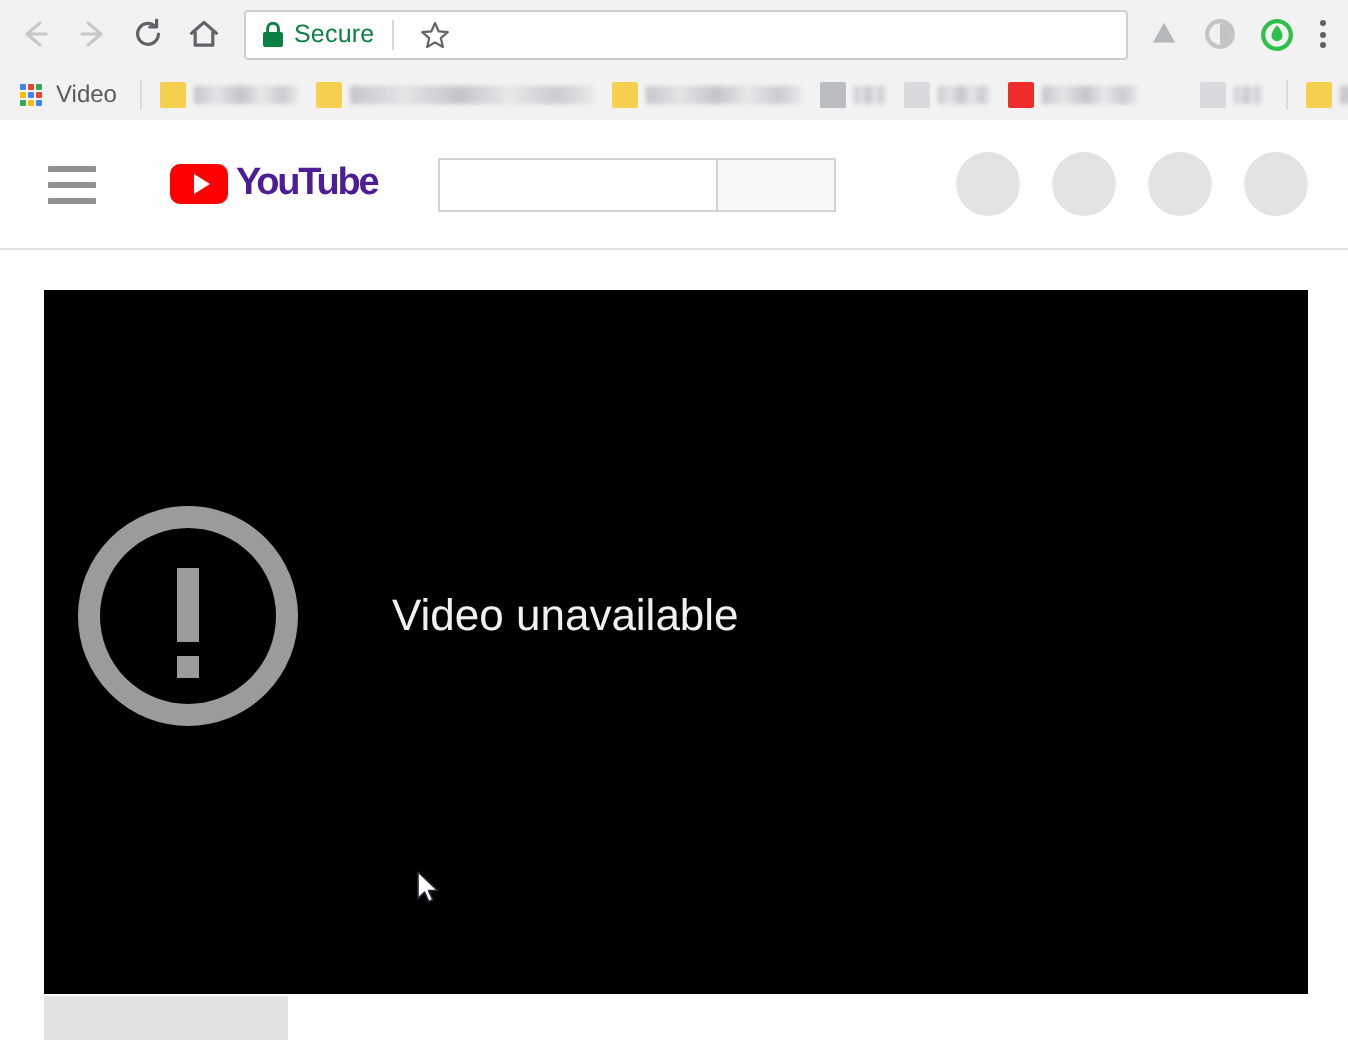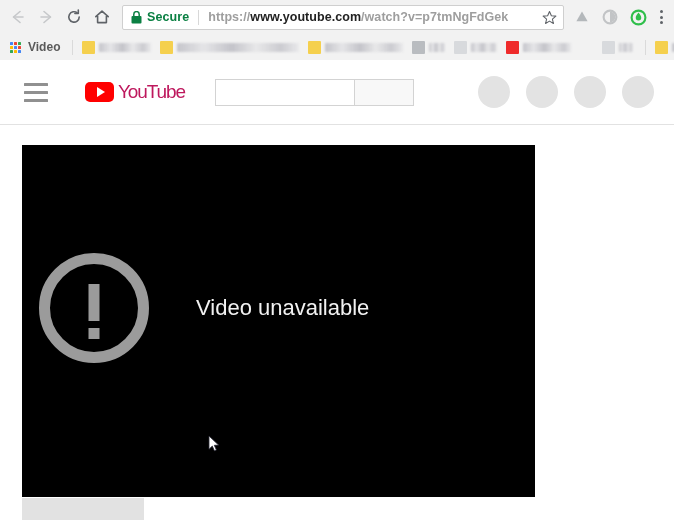--- a/index.html
+++ b/index.html
@@ -12,21 +12,20 @@
     height: 532px;
     overflow: hidden;
     font-family: "Liberation Sans", sans-serif;
     -webkit-font-smoothing: antialiased;
   }
 
   
   .browser-chrome {
     width: 674px;
     background: #f2f2f2;
-    font-weight: bold;
   }
   .toolbar {
     height: 34px;
     display: flex;
     align-items: center;
     padding: 0 4px;
     box-sizing: border-box;
     background: #f2f2f2;
   }
   .nav-btn {
@@ -182,22 +181,22 @@
   }
   .yt-play-tri {
     width: 0; height: 0;
     border-left: 8px solid #ffffff;
     border-top: 5px solid transparent;
     border-bottom: 5px solid transparent;
     margin-left: 2px;
   }
   .yt-wordmark {
     font-size: 19px;
-    font-weight: normal;
-    color: #be185d;
+    font-weight: bold;
+    color: #4c1d95;
     letter-spacing: -1.1px;
     margin-left: 4px;
     font-family: "Liberation Sans", sans-serif;
   }
   .yt-search-wrap {
     display: flex;
     margin-left: 30px;
     flex: 0 0 auto;
   }
   .yt-search-input {
@@ -236,21 +235,21 @@
 
   
   .yt-body {
     position: relative;
     height: 385px;
     background: #ffffff;
   }
   .player {
     position: absolute;
     left: 22px; top: 20px;
-    width: 513px; height: 352px;
+    width: 632px; height: 352px;
     background: #000000;
     overflow: hidden;
   }
   .unavailable-row {
     position: absolute;
     left: 17px;
     top: 108px;
     display: flex;
     align-items: center;
   }
@@ -325,21 +324,20 @@
 
     <div class="omnibox">
       <span class="lock-icon">
         <svg width="11" height="13" viewBox="0 0 11 13">
           <rect x="0.5" y="5" width="10" height="7.5" rx="1" fill="#0b8043"></rect>
           <path d="M2.8 5 V3.3 A2.7 2.7 0 0 1 8.2 3.3 V5" fill="none" stroke="#0b8043" stroke-width="1.5"></path>
         </svg>
       </span>
       <span class="secure-label">Secure</span>
       <span class="omni-sep"></span>
-      <span class="url-text"><span>https://</span><span class="host">www.youtube.com</span><span>/watch?v=p7tmNgFdGek</span></span>
       <span class="star-btn">
         <svg width="15" height="15" viewBox="0 0 16 16">
           <path d="M8 1.6 L10 6.1 L14.8 6.5 L11.1 9.7 L12.2 14.4 L8 11.9 L3.8 14.4 L4.9 9.7 L1.2 6.5 L6 6.1 Z" fill="none" stroke="#5f6368" stroke-width="1.15" stroke-linejoin="round"></path>
         </svg>
       </span>
     </div>
 
     <div class="ext-icons">
       <div class="ext-icon">
         <svg width="16" height="16" viewBox="0 0 16 16">

